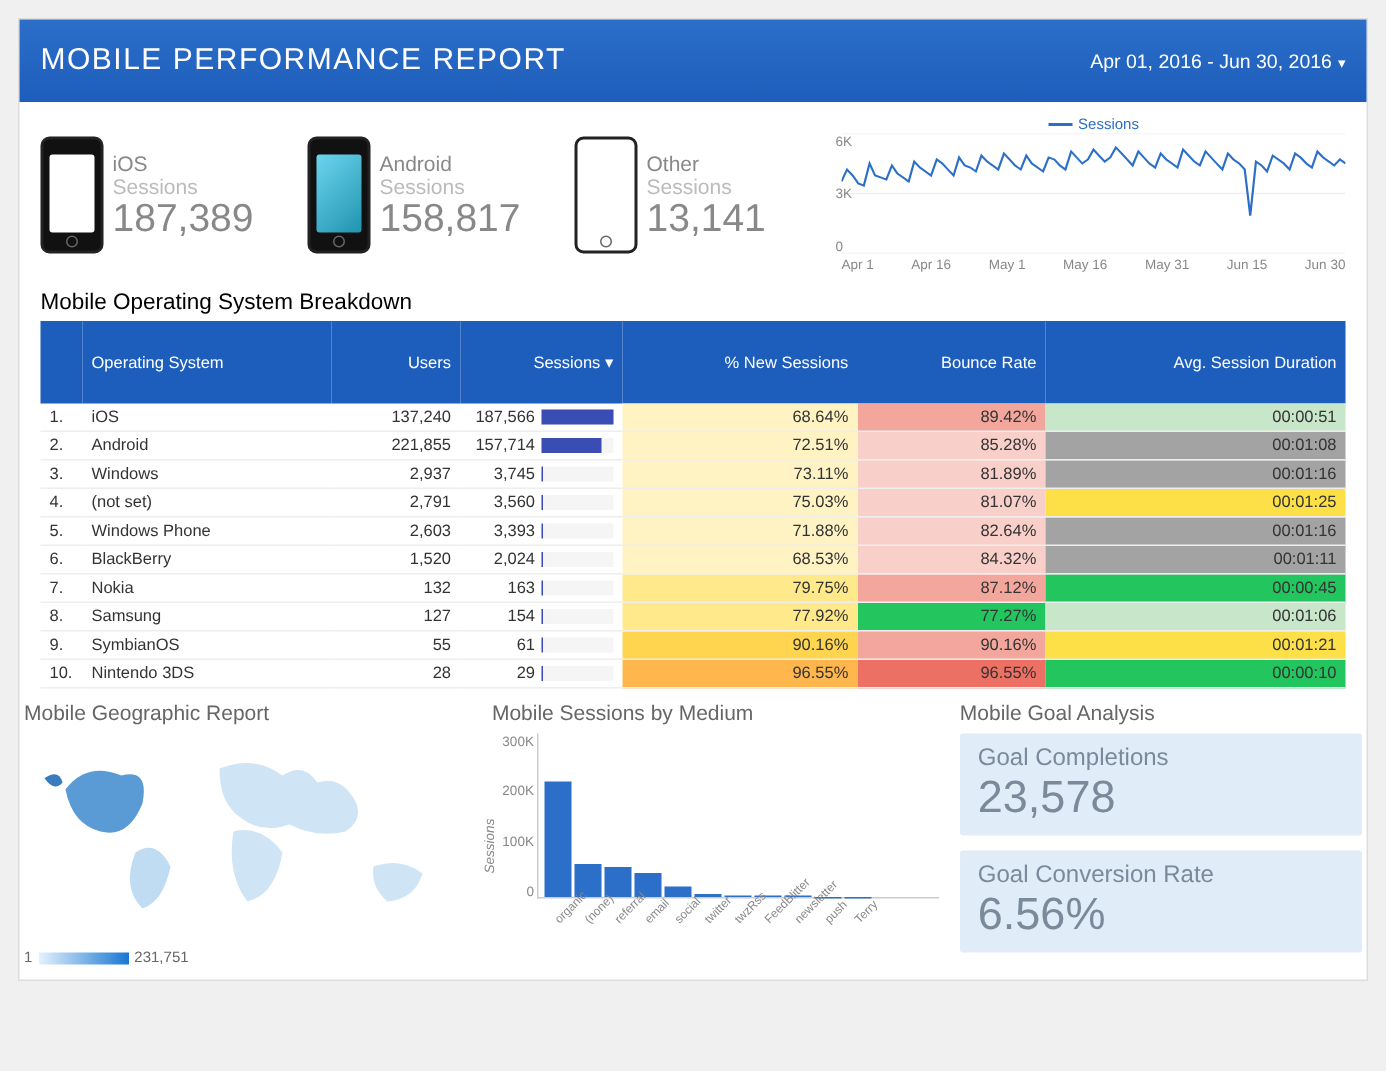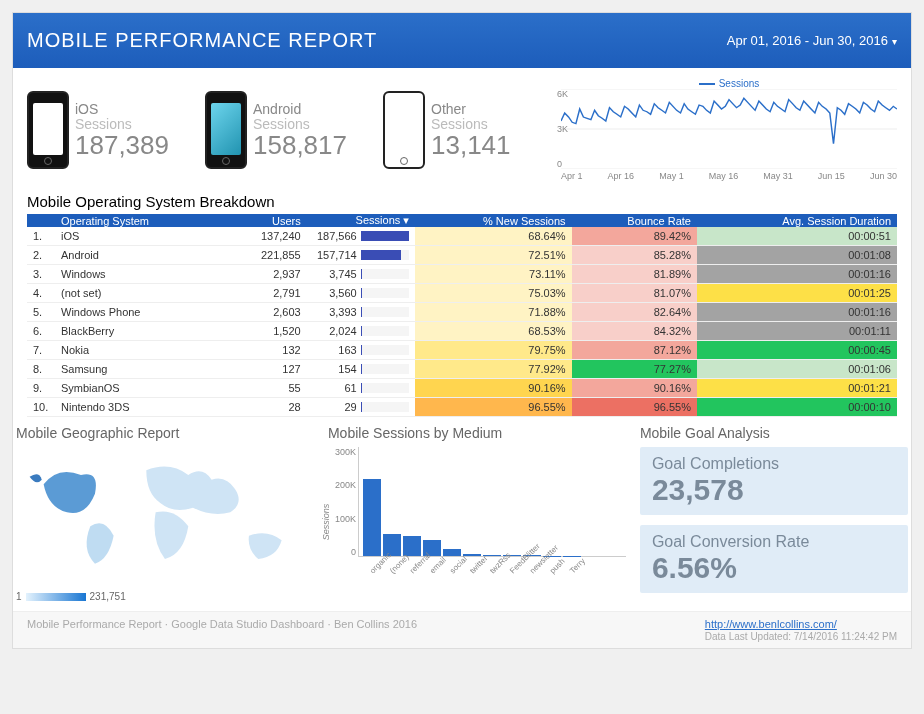--- a/index.html
+++ b/index.html
@@ -23,21 +23,21 @@
   .device-text .value { color: #888; font-size: 26px; font-weight: 300; line-height: 1; }
   .sparkline-block { flex: 2; }
   .spark-legend { font-size: 10px; color: #2b6fc9; text-align: center; }
   .spark-legend::before { content: ""; display: inline-block; width: 16px; height: 2px; background: #2b6fc9; vertical-align: middle; margin-right: 4px; }
   .spark-chart { height: 80px; position: relative; }
   .spark-axis { display: flex; justify-content: space-between; font-size: 9px; color: #888; margin-top: 2px; }
   .spark-yaxis { position: absolute; left: -4px; top: 0; bottom: 0; font-size: 9px; color: #888; display: flex; flex-direction: column; justify-content: space-between; }
   .section-title { font-size: 15px; color: #000000; font-weight: 400; padding: 6px 14px 4px; }
   .table { width: calc(100% - 28px); margin: 0 14px; border-collapse: collapse; font-size: 11px; }
   .table thead { background: #1d5dbb; color: #fff; }
-  .table th { padding: 0 6px; font-weight: 500; text-align: right; }
+  .table th { padding: 21px 6px; font-weight: 500; text-align: right; }
   .table th:first-child { width: 28px; }
   .table th:nth-child(2) { text-align: left; }
   .table td { padding: 3px 6px; text-align: right; border-bottom: 1px solid #eee; }
   .table td:first-child, .table td:nth-child(2) { text-align: left; }
   .table td:nth-child(2) { color: #333; }
   .bar-cell { display: flex; align-items: center; gap: 4px; }
   .bar-num { width: 44px; text-align: right; }
   .bar-track { flex: 1; height: 10px; background: #f5f5f5; position: relative; }
   .bar-fill { position: absolute; left: 0; top: 0; bottom: 0; background: #3a4db5; }
   .heat-yellow { background: #fff3c4; }
@@ -59,21 +59,21 @@
   .map-grad { width: 60px; height: 8px; background: linear-gradient(to right, #e3f2fd, #1976d2); }
   .barchart { height: 140px; position: relative; padding-left: 30px; }
   .barchart-ylabel { position: absolute; left: -2px; top: 50%; transform: rotate(-90deg) translateX(-50%); transform-origin: left; font-size: 9px; color: #888; font-style: italic; }
   .barchart-yaxis { position: absolute; left: 4px; top: 0; height: 110px; font-size: 9px; color: #888; display: flex; flex-direction: column; justify-content: space-between; align-items: flex-end; width: 24px; }
   .barchart-bars { display: flex; align-items: flex-end; height: 110px; gap: 2px; border-left: 1px solid #ccc; border-bottom: 1px solid #ccc; padding-left: 4px; }
   .bc-bar { width: 18px; background: #2b6fc9; }
   .barchart-labels { display: flex; gap: 2px; padding-left: 4px; margin-top: 2px; }
   .bc-label { width: 18px; font-size: 8px; color: #888; transform: rotate(-45deg); transform-origin: top left; white-space: nowrap; position: relative; top: 10px; left: 6px; }
   .goal-card { background: #e0ecf7; padding: 8px 12px; margin-bottom: 10px; border-radius: 2px; }
   .goal-card .gc-label { color: #7a8a9a; font-size: 16px; font-weight: 300; }
-  .goal-card .gc-value { color: #7a8a9a; font-size: 30px; font-weight: 700; }
+  .goal-card .gc-value { color: #7a8a9a; font-size: 30px; font-weight: 400; }
   .footer { background: #f7f7f7; padding: 6px 14px; display: flex; justify-content: space-between; font-size: 11px; color: #aaa; border-top: 1px solid #eee; }
   .footer a { color: #2b6fc9; text-decoration: underline; }
   .footer .updated { text-align: right; font-size: 10px; }
 </style>
 </head>
 <body>
 
 <div class="report">
 
   <div class="header">
@@ -384,21 +384,14 @@
         <div class="gc-label">Goal Completions</div>
         <div class="gc-value">23,578</div>
       </div>
       <div class="goal-card">
         <div class="gc-label">Goal Conversion Rate</div>
         <div class="gc-value">6.56%</div>
       </div>
     </div>
   </div>
 
-  <div class="footer">
-    <span>Mobile Performance Report · Google Data Studio Dashboard · Ben Collins 2016</span>
-    <span>
-      <a href="#">http://www.benlcollins.com/</a><br>
-      <span class="updated">Data Last Updated: 7/14/2016 11:24:42 PM</span>
-    </span>
-  </div>
 
 </div>
 
 </body></html>

